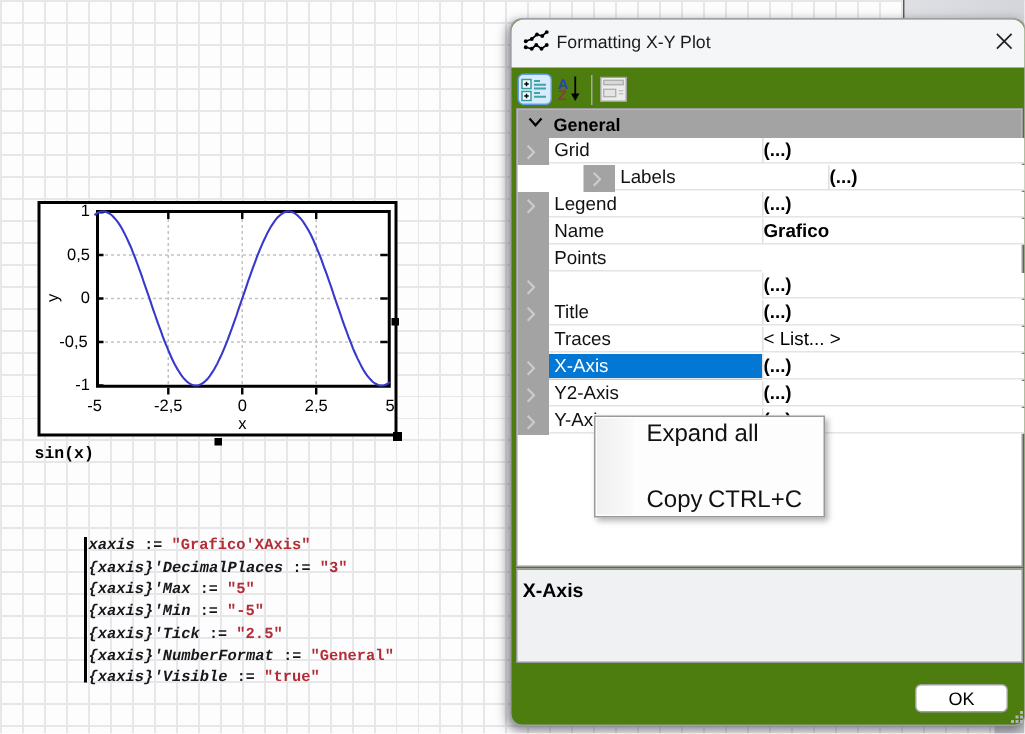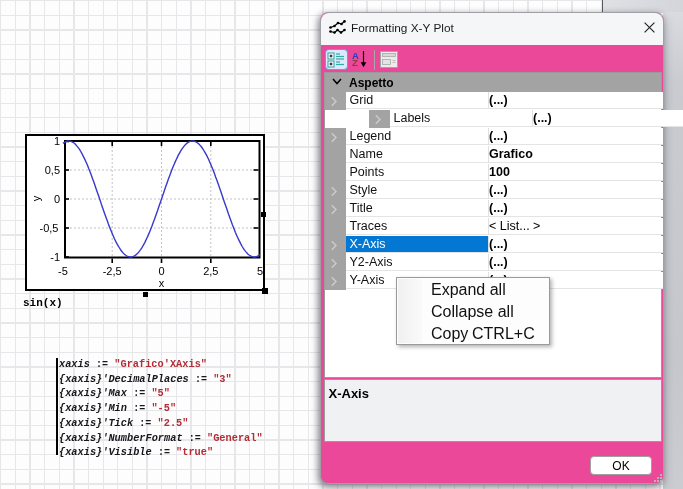--- a/index.html
+++ b/index.html
@@ -25,21 +25,21 @@
   #sinx{left:23px;top:297px;font-family:"Liberation Mono",monospace;font-size:11px;font-weight:bold;color:#000;}
 
   
   #codebar{left:56px;top:358px;width:2px;height:97px;background:#000;}
   .cl{position:absolute;left:59px;font-family:"Liberation Mono",monospace;font-size:10.3px;font-weight:bold;white-space:pre;color:#17171c;height:14px;line-height:14px;}
   .cl i{font-style:italic;}
   .cstr{color:#b32d36;font-weight:bold;font-style:normal;}
   .cop{font-style:normal;font-size:10px;}
 
   
-  #dlg{left:320px;top:12px;width:344px;height:472px;background:#ec4899;border:1px solid #9ea0a4;border-radius:8px;
+  #dlg{left:340px;top:12px;width:344px;height:472px;background:#4d7c0f;border:1px solid #9ea0a4;border-radius:8px;
        box-shadow:-2px 2px 6px rgba(60,62,70,0.45), 0 4px 10px rgba(60,62,70,0.35);box-sizing:border-box;}
   #titlebar{left:0;top:0;width:100%;height:32px;background:#f5f6f7;border-radius:8px 8px 0 0;}
   #dlgtitle{left:30px;top:8px;font-size:11.8px;color:#1a1a1a;}
   
   #tbtn1{left:4px;top:36px;width:23px;height:21px;background:#d8eafc;border:1px solid #5e9fe8;border-radius:4px;box-sizing:border-box;}
   #sep1{left:52.5px;top:37px;width:1px;height:20px;background:#a8a8a8;}
   
   #pgrid{left:2.5px;top:59px;width:338px;height:306px;background:#fff;border:1px solid #9a9a9a;box-sizing:border-box;}
   #pghead{left:0;top:0;width:100%;height:19px;background:#a3a3a3;}
   #pghead span{position:absolute;left:24.5px;top:2.5px;font-weight:bold;font-size:12px;color:#000;}
@@ -185,21 +185,21 @@
         <line x1="12.5" y1="9.5" x2="15.5" y2="9.5" stroke="#b0b0b0" stroke-width="0.8"></line>
         <line x1="12.5" y1="11.5" x2="15.5" y2="11.5" stroke="#b0b0b0" stroke-width="0.8"></line>
       </svg>
     </div>
 
     <div id="pgrid" class="abs">
       <div id="pghead" class="abs">
           <svg style="position:absolute;left:7px;top:4px;" width="10" height="9" viewBox="0 0 10 9">
             <polyline points="1,2 5,6.5 9,2" fill="none" stroke="#000" stroke-width="1.5"></polyline>
           </svg>
-          <span>Aspetto</span>
+          <span>General</span>
         </div>
       <div class="prow" style="top:19px;">
           <div class="pgut">
             <svg class="chev" width="6" height="11" viewBox="0 0 6 11">
               <polyline points="0.8,1.2 5,5.5 0.8,9.8" fill="none" stroke="#cbcbcb" stroke-width="1.5"></polyline>
             </svg>
           </div>
           <div class="pname">Grid</div>
           <div class="pval bold">(...)</div>
         </div>
@@ -222,29 +222,27 @@
           <div class="pval bold">(...)</div>
         </div>
       <div class="prow" style="top:73px;">
           <div class="pgut"></div>
           <div class="pname">Name</div>
           <div class="pval bold">Grafico</div>
         </div>
       <div class="prow" style="top:91px;">
           <div class="pgut"></div>
           <div class="pname">Points</div>
-          <div class="pval bold">100</div>
         </div>
       <div class="prow" style="top:109px;">
           <div class="pgut">
             <svg class="chev" width="6" height="11" viewBox="0 0 6 11">
               <polyline points="0.8,1.2 5,5.5 0.8,9.8" fill="none" stroke="#cbcbcb" stroke-width="1.5"></polyline>
             </svg>
           </div>
-          <div class="pname">Style</div>
           <div class="pval bold">(...)</div>
         </div>
       <div class="prow" style="top:127px;">
           <div class="pgut">
             <svg class="chev" width="6" height="11" viewBox="0 0 6 11">
               <polyline points="0.8,1.2 5,5.5 0.8,9.8" fill="none" stroke="#cbcbcb" stroke-width="1.5"></polyline>
             </svg>
           </div>
           <div class="pname">Title</div>
           <div class="pval bold">(...)</div>
@@ -296,17 +294,16 @@
         <rect x="0" y="6" width="2" height="2"></rect>
           <rect x="3" y="6" width="2" height="2"></rect>
           <rect x="6" y="6" width="2" height="2"></rect>
       </g>
     </svg>
   </div>
 
   <div id="cmenu" class="abs">
     <div id="cmgut"></div>
     <div class="mi" style="top:1px;">Expand all</div>
-    <div class="mi" style="top:23px;">Collapse all</div>
     <div class="mi" style="top:45px;">Copy</div>
     <div class="mi" style="top:45px;left:75px;">CTRL+C</div>
   </div>
 </div>
 
 </body></html>

